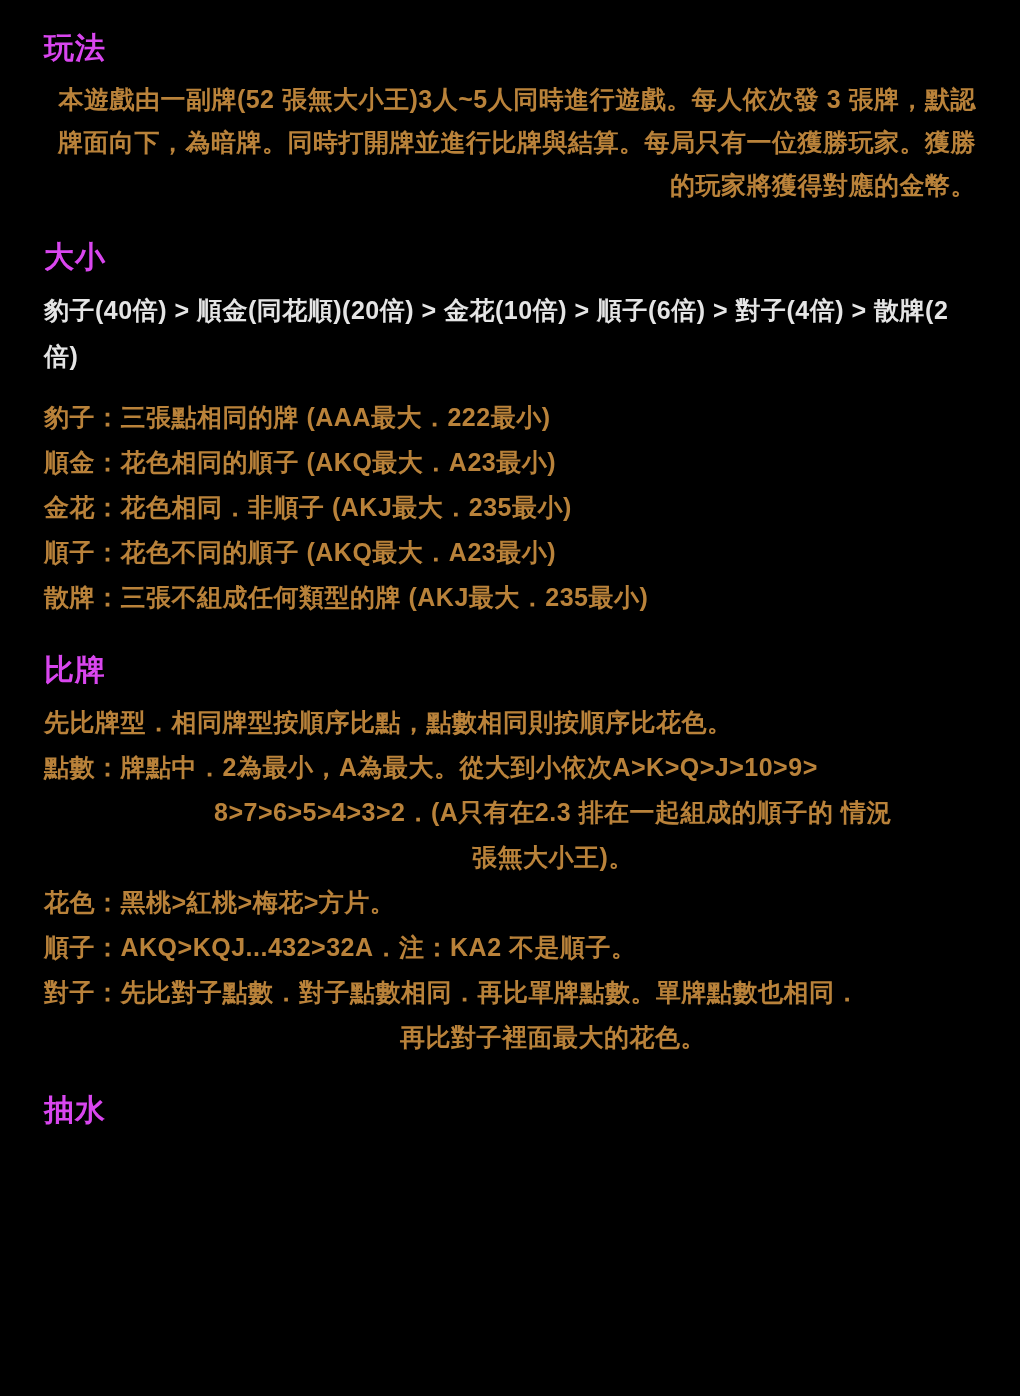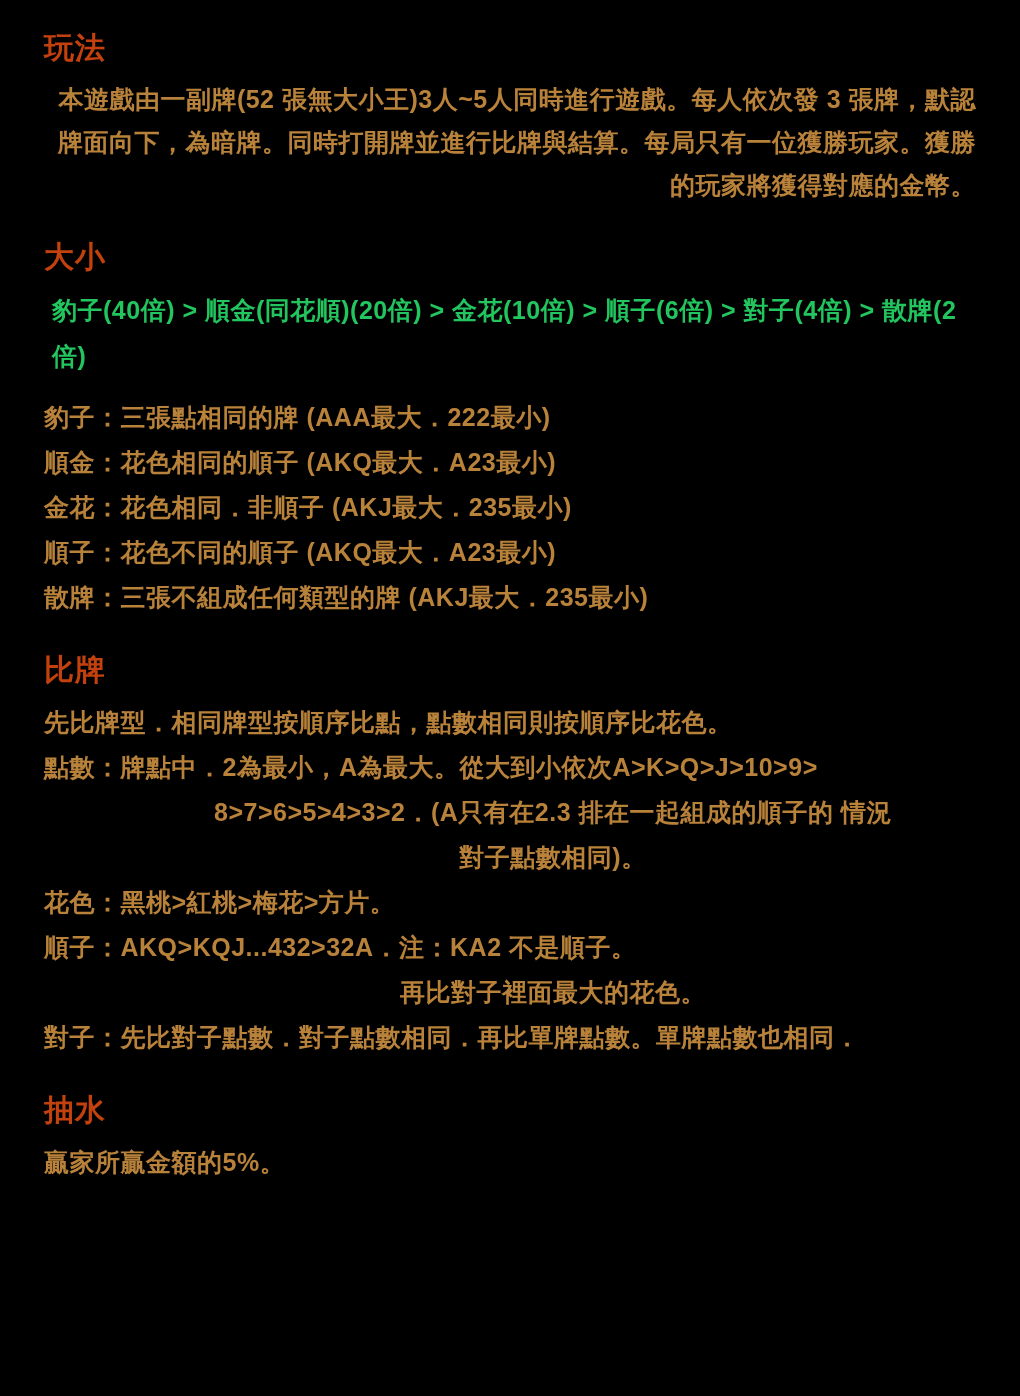--- a/index.html
+++ b/index.html
@@ -21,21 +21,21 @@
     padding: 28px 44px 0 44px;
     position: relative;
   }
   .section {
     margin-bottom: 4px;
   }
   h2.heading {
     font-size: 30px;
     line-height: 40px;
     font-weight: bold;
-    color: #c2410c;
+    color: #d946ef;
     margin: 0 0 10px 0;
     letter-spacing: 1px;
   }
   .section.spaced {
     margin-top: 30px;
   }
   p.para {
     font-size: 25px;
     line-height: 43px;
     font-weight: bold;
@@ -57,22 +57,22 @@
     white-space: pre-wrap;
   }
   .line.indent {
     padding-left: 86px;
     text-align: center;
   }
   .rank-order {
     font-size: 25px;
     line-height: 46px;
     font-weight: bold;
-    color: #22c55e;
-    margin: 0 0 16px 8px;
+    color: #e5e5e5;
+    margin: 0 0 16px 0;
     letter-spacing: 0.5px;
   }
 </style>
 </head>
 <body>
 
 <div class="page">
 
   <div class="section">
     <h2 class="heading">玩法</h2>
@@ -90,28 +90,27 @@
       <div class="line">散牌：三張不組成任何類型的牌 (AKJ最大．235最小)</div>
     </div>
   </div>
 
   <div class="section spaced">
     <h2 class="heading">比牌</h2>
     <div class="list">
       <div class="line">先比牌型．相同牌型按順序比點，點數相同則按順序比花色。</div>
       <div class="line">點數：牌點中．2為最小，A為最大。從大到小依次A&gt;K&gt;Q&gt;J&gt;10&gt;9&gt;</div>
       <div class="line indent">8&gt;7&gt;6&gt;5&gt;4&gt;3&gt;2．(A只有在2.3 排在一起組成的順子的 情況</div>
-      <div class="line indent">對子點數相同)。</div>
+      <div class="line indent">張無大小王)。</div>
       <div class="line">花色：黑桃&gt;紅桃&gt;梅花&gt;方片。</div>
       <div class="line">順子：AKQ&gt;KQJ...432&gt;32A．注：KA2 不是順子。</div>
+      <div class="line">對子：先比對子點數．對子點數相同．再比單牌點數。單牌點數也相同．</div>
       <div class="line indent">再比對子裡面最大的花色。</div>
-      <div class="line">對子：先比對子點數．對子點數相同．再比單牌點數。單牌點數也相同．</div>
     </div>
   </div>
 
   <div class="section spaced">
     <h2 class="heading">抽水</h2>
     <div class="list">
-      <div class="line">贏家所贏金額的5%。</div>
     </div>
   </div>
 
 </div>
 
 </body></html>

